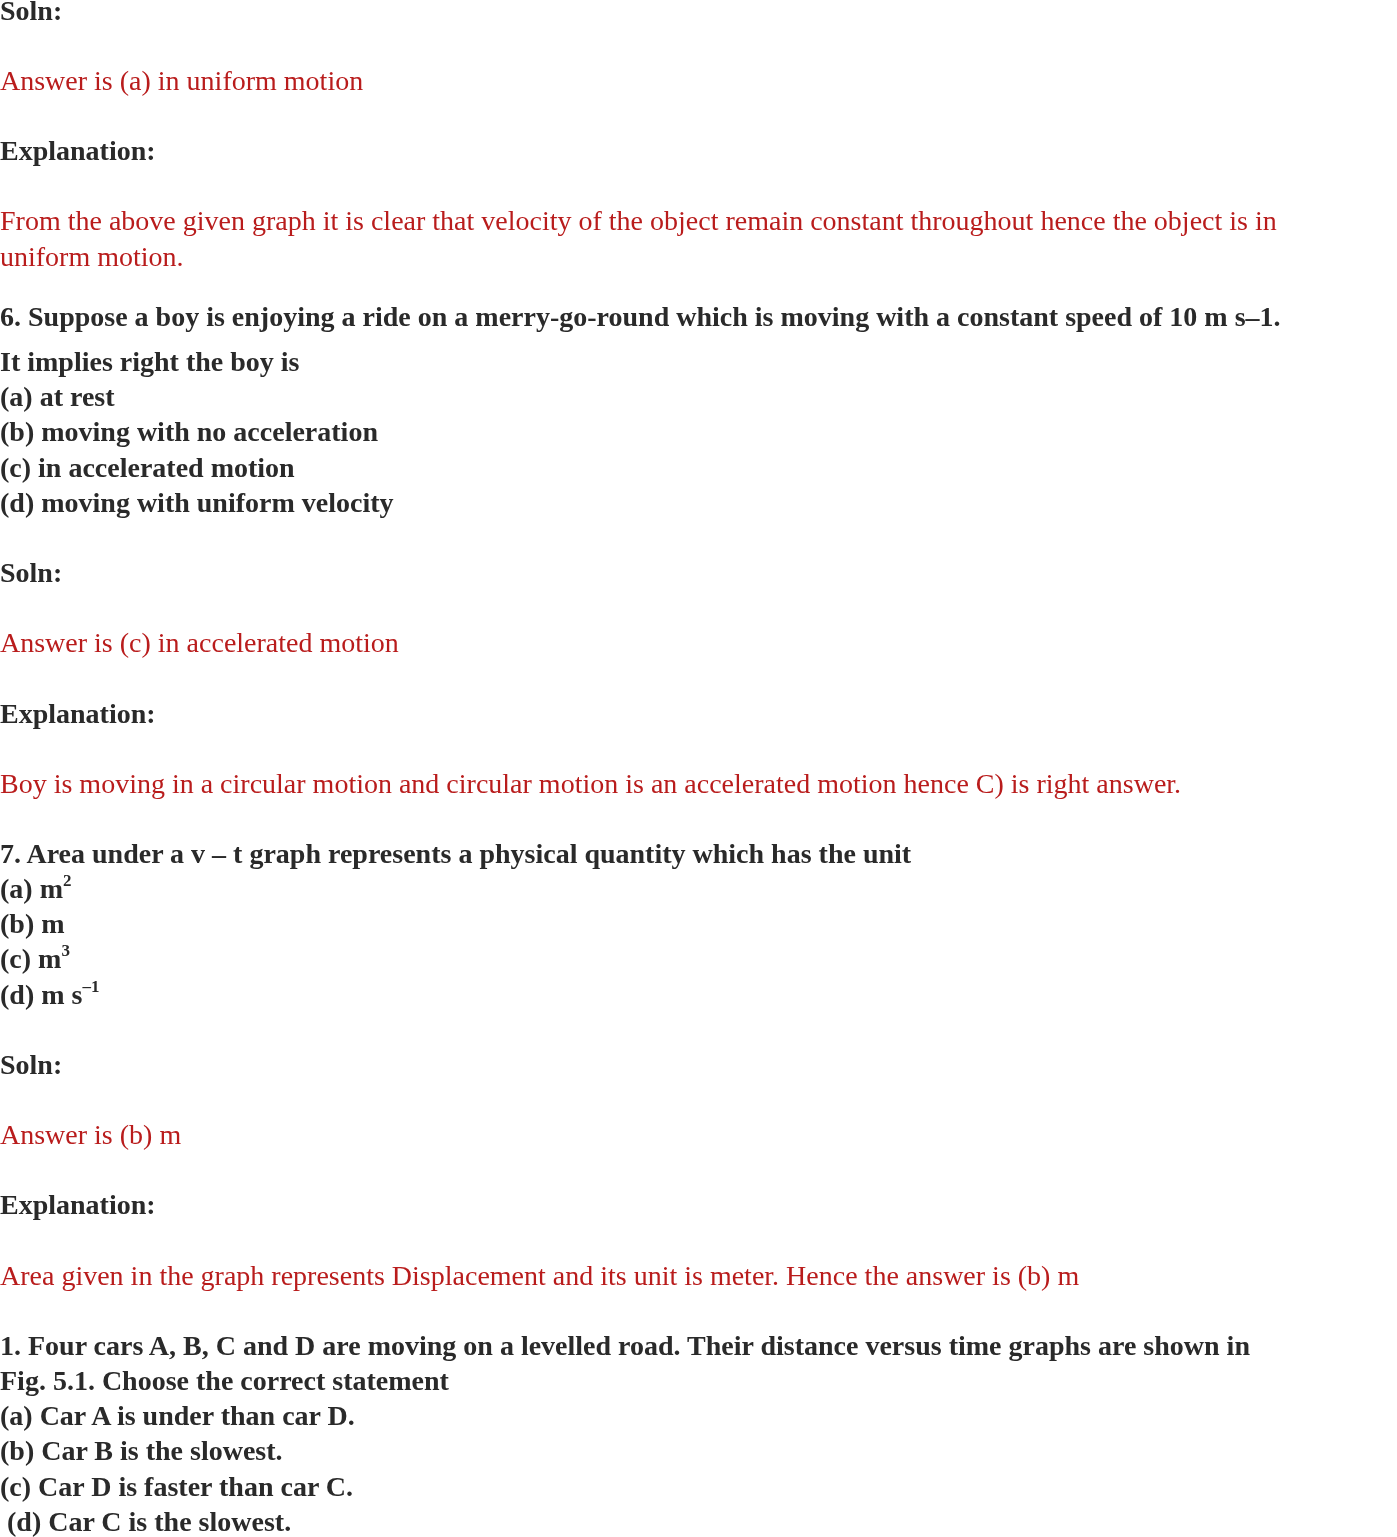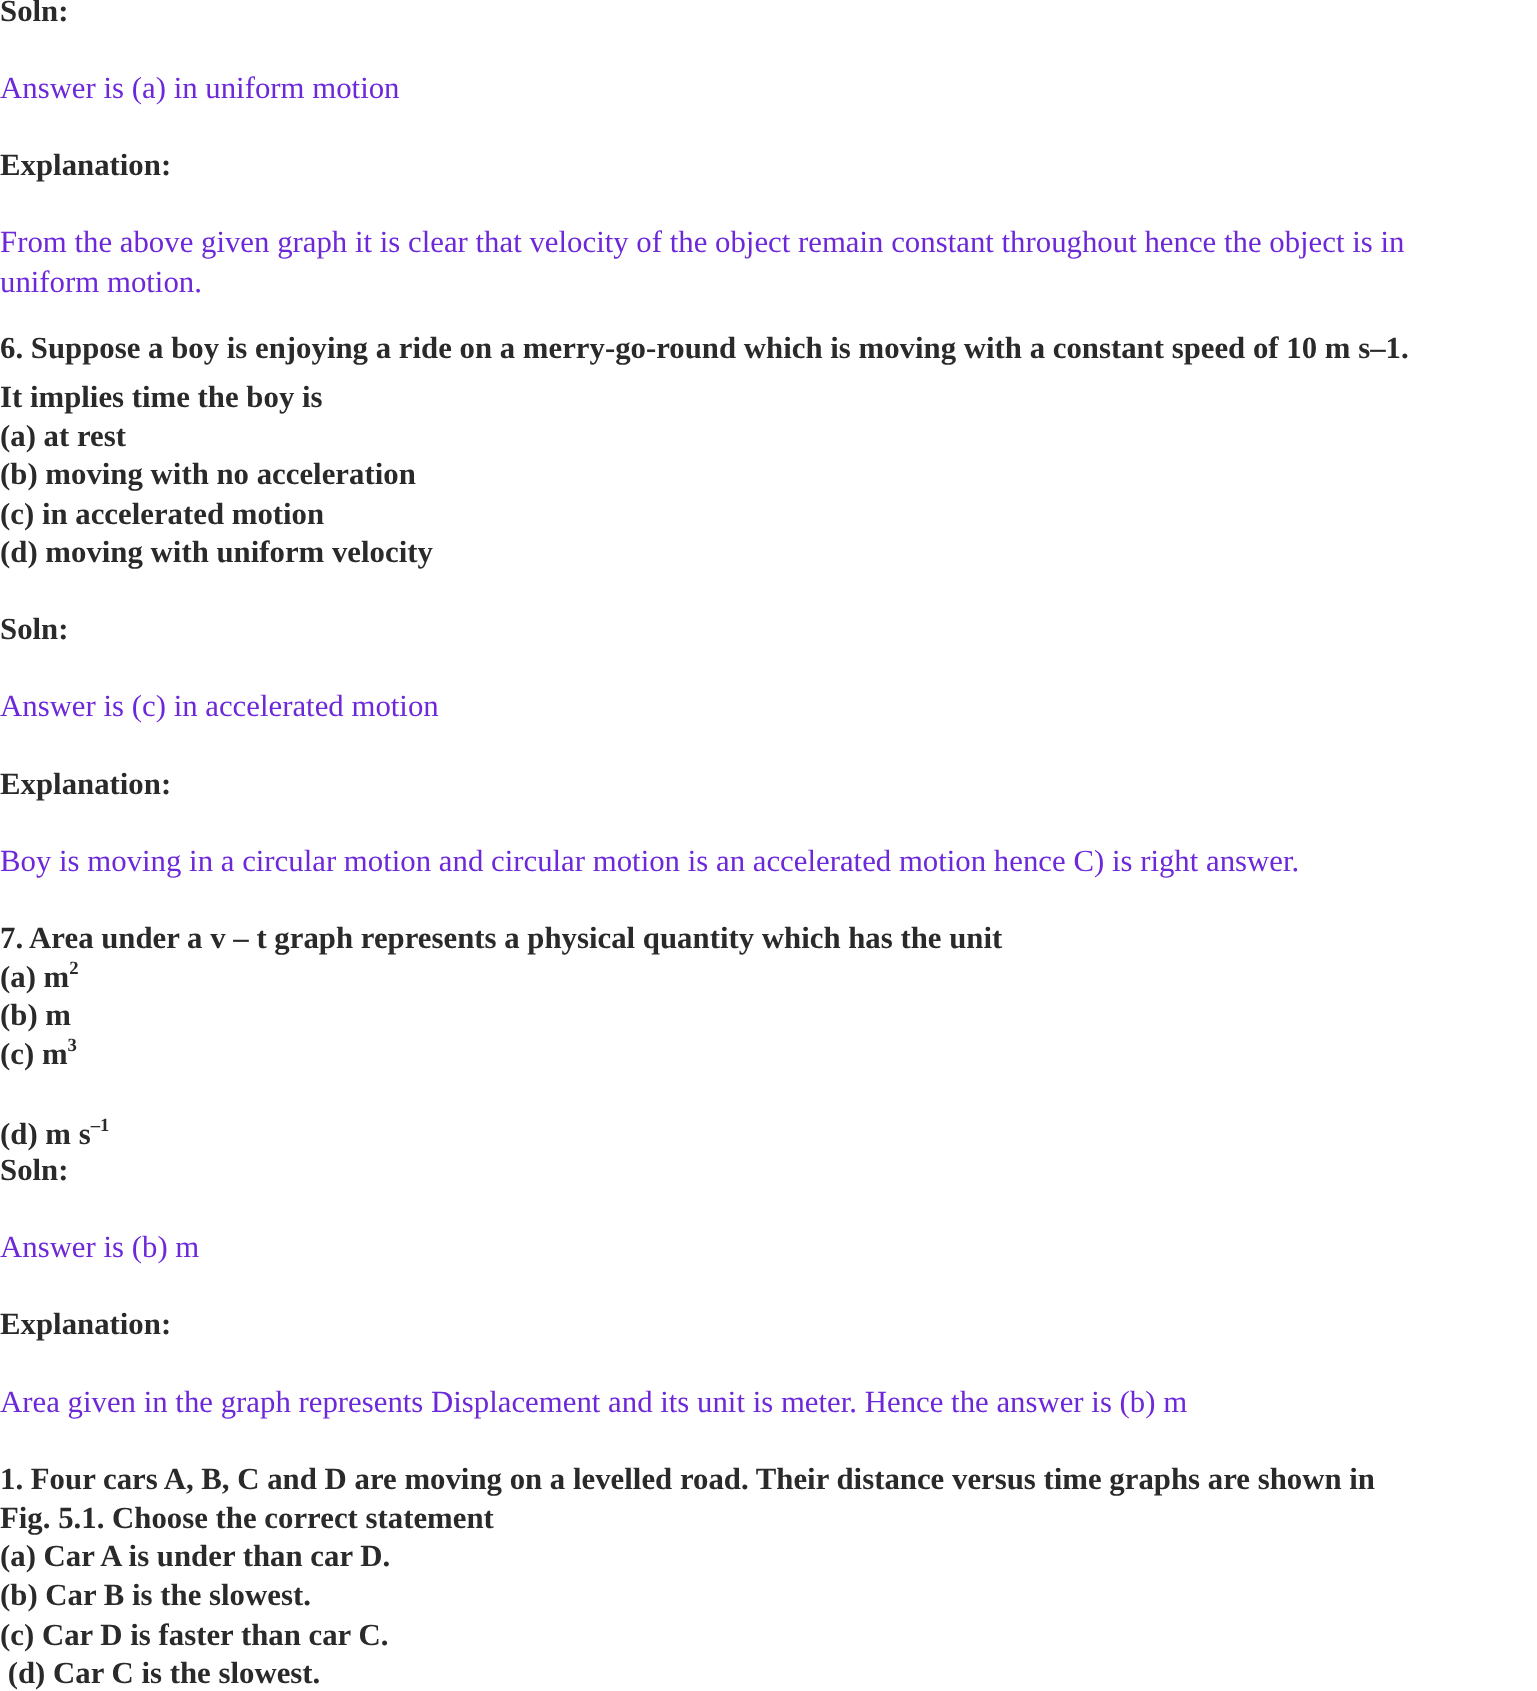--- a/index.html
+++ b/index.html
@@ -3,50 +3,50 @@
 <meta charset="utf-8">
 <style>
   html, body { margin: 0; padding: 0; background: #ffffff; }
   body {
     width: 1397px; height: 1537px; overflow: hidden; position: relative;
     font-family: "Liberation Serif", "DejaVu Serif", serif;
     color: #2a2a2a; font-size: 28px;
   }
   .ln { position: absolute; left: 0; white-space: nowrap; line-height: 34px; }
   .b { font-weight: bold; }
-  .r { font-weight: normal; color: #6d28d9; }
+  .r { font-weight: normal; color: #b91c1c; }
   sup { font-size: 17px; vertical-align: 12px; line-height: 0; }
 </style>
 </head>
 <body>
 
 <div>
   <div class="ln b" style="top:-6px">Soln:</div>
   <div class="ln r" style="top:64px">Answer is (a) in uniform motion</div>
   <div class="ln b" style="top:134px">Explanation:</div>
   <div class="ln r" style="top:204px">From the above given graph it is clear that velocity of the object remain constant throughout hence the object is in</div>
   <div class="ln r" style="top:240px">uniform motion.</div>
 
   <div class="ln b" style="top:300px">6. Suppose a boy is enjoying a ride on a merry-go-round which is moving with a constant speed of 10 m s–1.</div>
-  <div class="ln b" style="top:345px">It implies time the boy is</div>
+  <div class="ln b" style="top:345px">It implies right the boy is</div>
   <div class="ln b" style="top:380px">(a) at rest</div>
   <div class="ln b" style="top:415px">(b) moving with no acceleration</div>
   <div class="ln b" style="top:451px">(c) in accelerated motion</div>
   <div class="ln b" style="top:486px">(d) moving with uniform velocity</div>
 
   <div class="ln b" style="top:556px">Soln:</div>
   <div class="ln r" style="top:626px">Answer is (c) in accelerated motion</div>
   <div class="ln b" style="top:697px">Explanation:</div>
   <div class="ln r" style="top:767px">Boy is moving in a circular motion and circular motion is an accelerated motion hence C) is right answer.</div>
 
   <div class="ln b" style="top:837px">7. Area under a v – t graph represents a physical quantity which has the unit</div>
   <div class="ln b" style="top:872px"><span>(a) m</span><sup>2</sup></div>
   <div class="ln b" style="top:907px">(b) m</div>
   <div class="ln b" style="top:942px"><span>(c) m</span><sup>3</sup></div>
-  <div class="ln b" style="top:1015px"><span>(d) m s</span><sup>–1</sup></div>
+  <div class="ln b" style="top:978px"><span>(d) m s</span><sup>–1</sup></div>
 
   <div class="ln b" style="top:1048px">Soln:</div>
   <div class="ln r" style="top:1118px">Answer is (b) m</div>
   <div class="ln b" style="top:1188px">Explanation:</div>
   <div class="ln r" style="top:1259px">Area given in the graph represents Displacement and its unit is meter. Hence the answer is (b) m</div>
 
   <div class="ln b" style="top:1329px">1. Four cars A, B, C and D are moving on a levelled road. Their distance versus time graphs are shown in</div>
   <div class="ln b" style="top:1364px">Fig. 5.1. Choose the correct statement</div>
   <div class="ln b" style="top:1399px">(a) Car A is under than car D.</div>
   <div class="ln b" style="top:1434px">(b) Car B is the slowest.</div>

